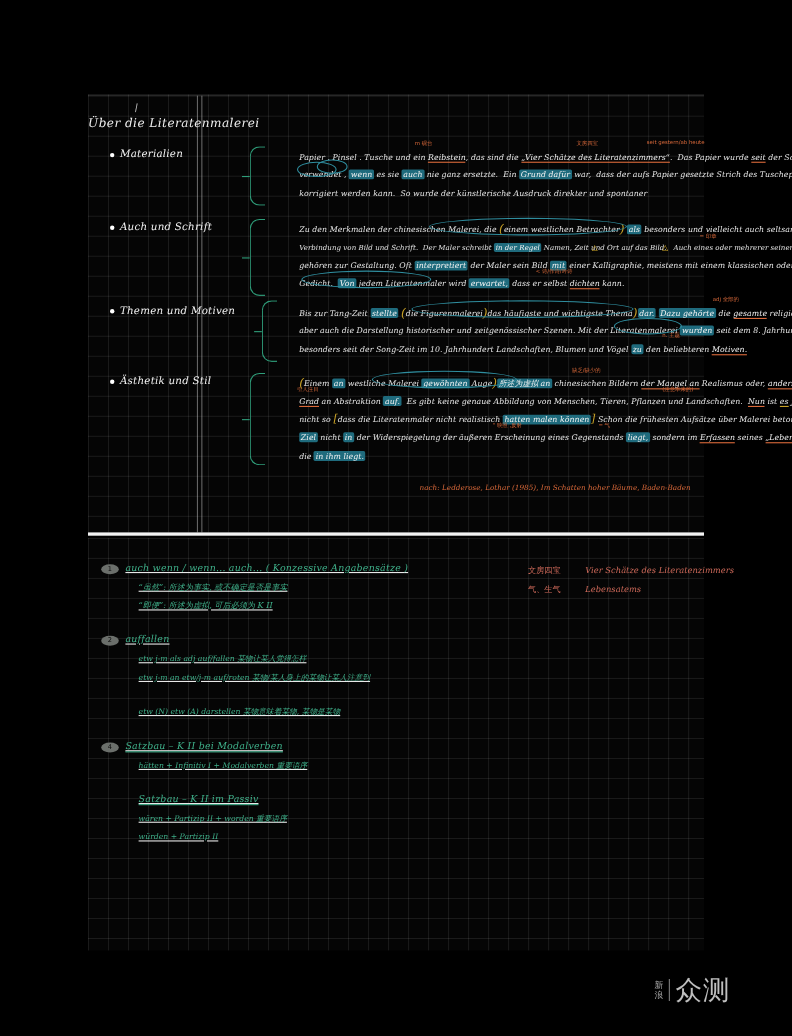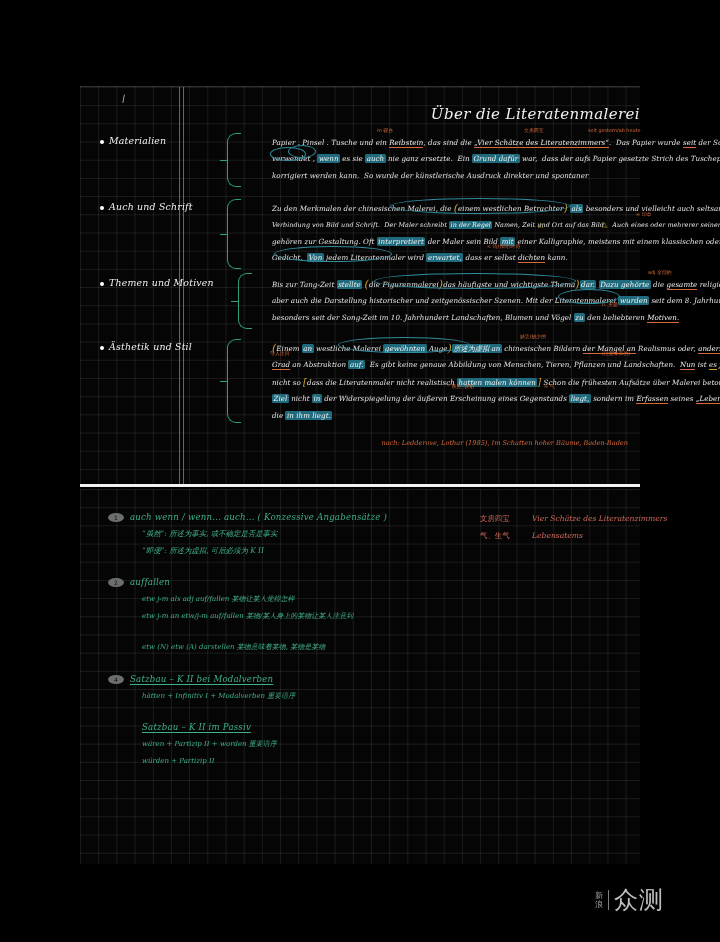--- a/index.html
+++ b/index.html
@@ -18,22 +18,22 @@
   }
   #page-top{top:86px;height:398px;border-top:1px solid rgba(255,255,255,.16);}
   #page-bottom{top:489px;height:375px;}
   .divider{position:absolute;left:80px;width:560px;top:484px;height:3px;background:#f2f2f2;}
 
   .margin-rule{position:absolute;top:0;bottom:0;width:1px;background:rgba(255,255,255,.38);}
 
   
   .hw{font-family:"DejaVu Serif","Liberation Serif",serif;font-style:italic;}
   .title{
-    position:absolute;left:0;right:0;top:18px;text-align:right;
-    font-size:15px;letter-spacing:.4px;color:#f0f0f0;
+    position:absolute;left:0;right:0;top:18px;text-align:left;
+    font-size:11px;letter-spacing:.4px;color:#f0f0f0;
   }
   .tick{position:absolute;left:42px;top:6px;color:#b9b9b9;font-size:10px;transform:rotate(18deg);}
 
   .row{position:absolute;left:0;right:0;}
   .heading{
     position:absolute;left:20px;width:140px;font-size:9.4px;color:#f2f2f2;
     letter-spacing:.2px;white-space:nowrap;
   }
   .heading .dot{display:inline-block;width:4px;height:4px;border-radius:50%;
     background:#fff;vertical-align:middle;margin-right:5px;}
@@ -68,21 +68,21 @@
   .paren{color:#c9a227;font-size:11px;vertical-align:-1px;}
   .brk{color:#c9a227;font-size:10px;}
   .caret{color:#c9a227;font-size:7px;}
 
   .source{
     position:absolute;right:12px;top:352px;font-size:6.6px;color:#d9693a;
     white-space:nowrap;
   }
 
   
-  .vocab{position:absolute;left:28px;top:20px;width:330px;}
+  .vocab{position:absolute;left:12px;top:20px;width:330px;text-decoration:underline;}
   .ventry{margin-bottom:2px;position:relative;}
   .vhead{
     font-size:8.6px;color:#3fb08a;letter-spacing:.2px;white-space:nowrap;
     padding-left:22px;position:relative;line-height:17px;
   }
   .vhead.ul{text-decoration:underline;text-underline-offset:2px;}
   .badge{
     position:absolute;left:0;top:4px;width:16px;height:9px;border-radius:50%;
     background:#6b6f6b;color:#0b0b0b;font-size:6px;font-style:normal;
     text-align:center;line-height:9px;font-family:"DejaVu Sans",sans-serif;
@@ -208,21 +208,21 @@
     </div>
 
     <div class="spacer"></div>
 
     <div class="ventry">
       <div class="vhead hw">
         <span class="badge">2</span>
         <span>auffallen</span>
       </div>
       <div class="vsub hw">etw  j-m  als  adj  auf/fallen  某物让某人觉得怎样</div>
-      <div class="vsub hw">etw  j-m  an  etw/j-m  auf/fallen  某物/某人身上的某物让某人注意到</div>
+      <div class="vsub hw">etw  j-m  an  etw/j-m  auf/roten  某物/某人身上的某物让某人注意到</div>
     </div>
 
     <div class="spacer"></div>
 
     <div class="ventry">
       <div class="vsub hw">etw (N)  etw (A)  darstellen  某物意味着某物, 某物是某物</div>
     </div>
 
     <div class="spacer"></div>
 

